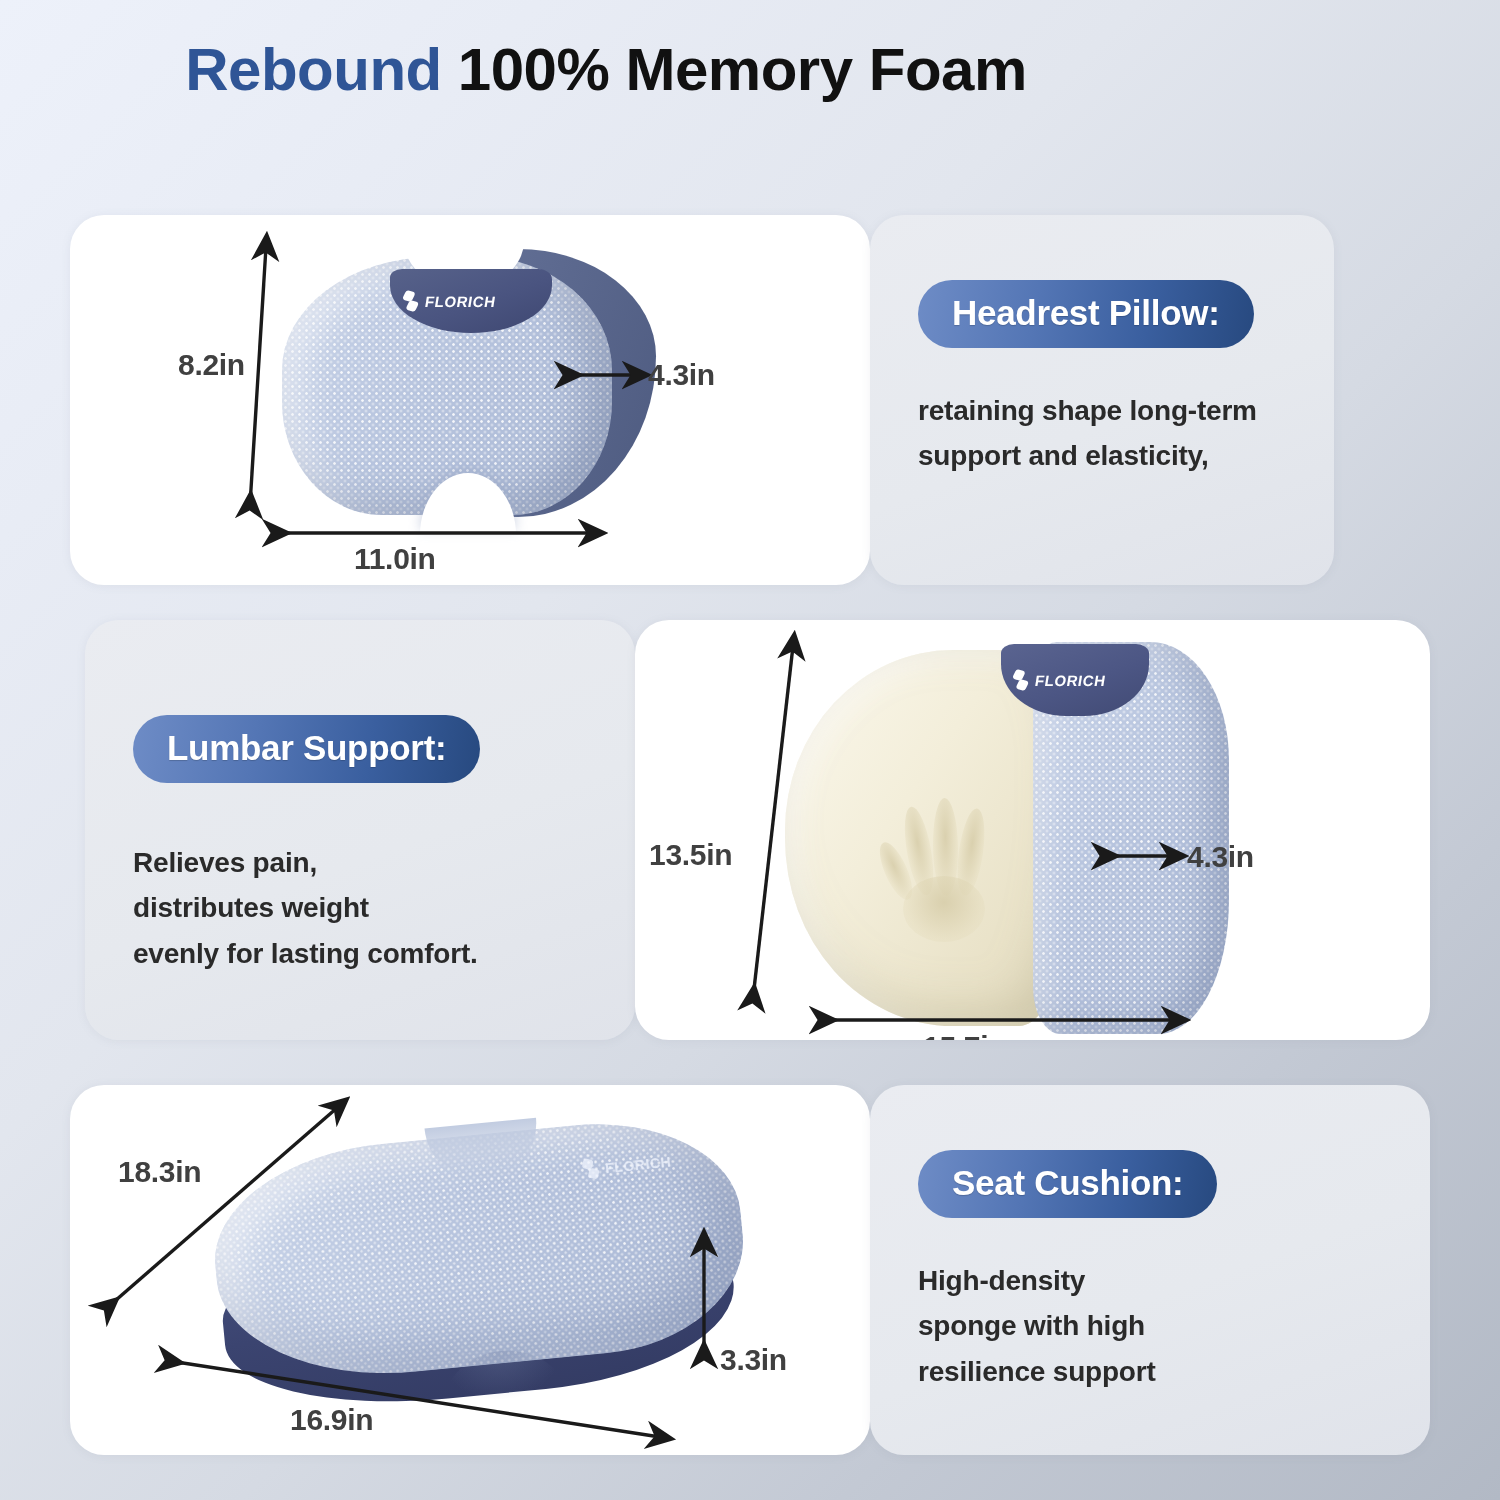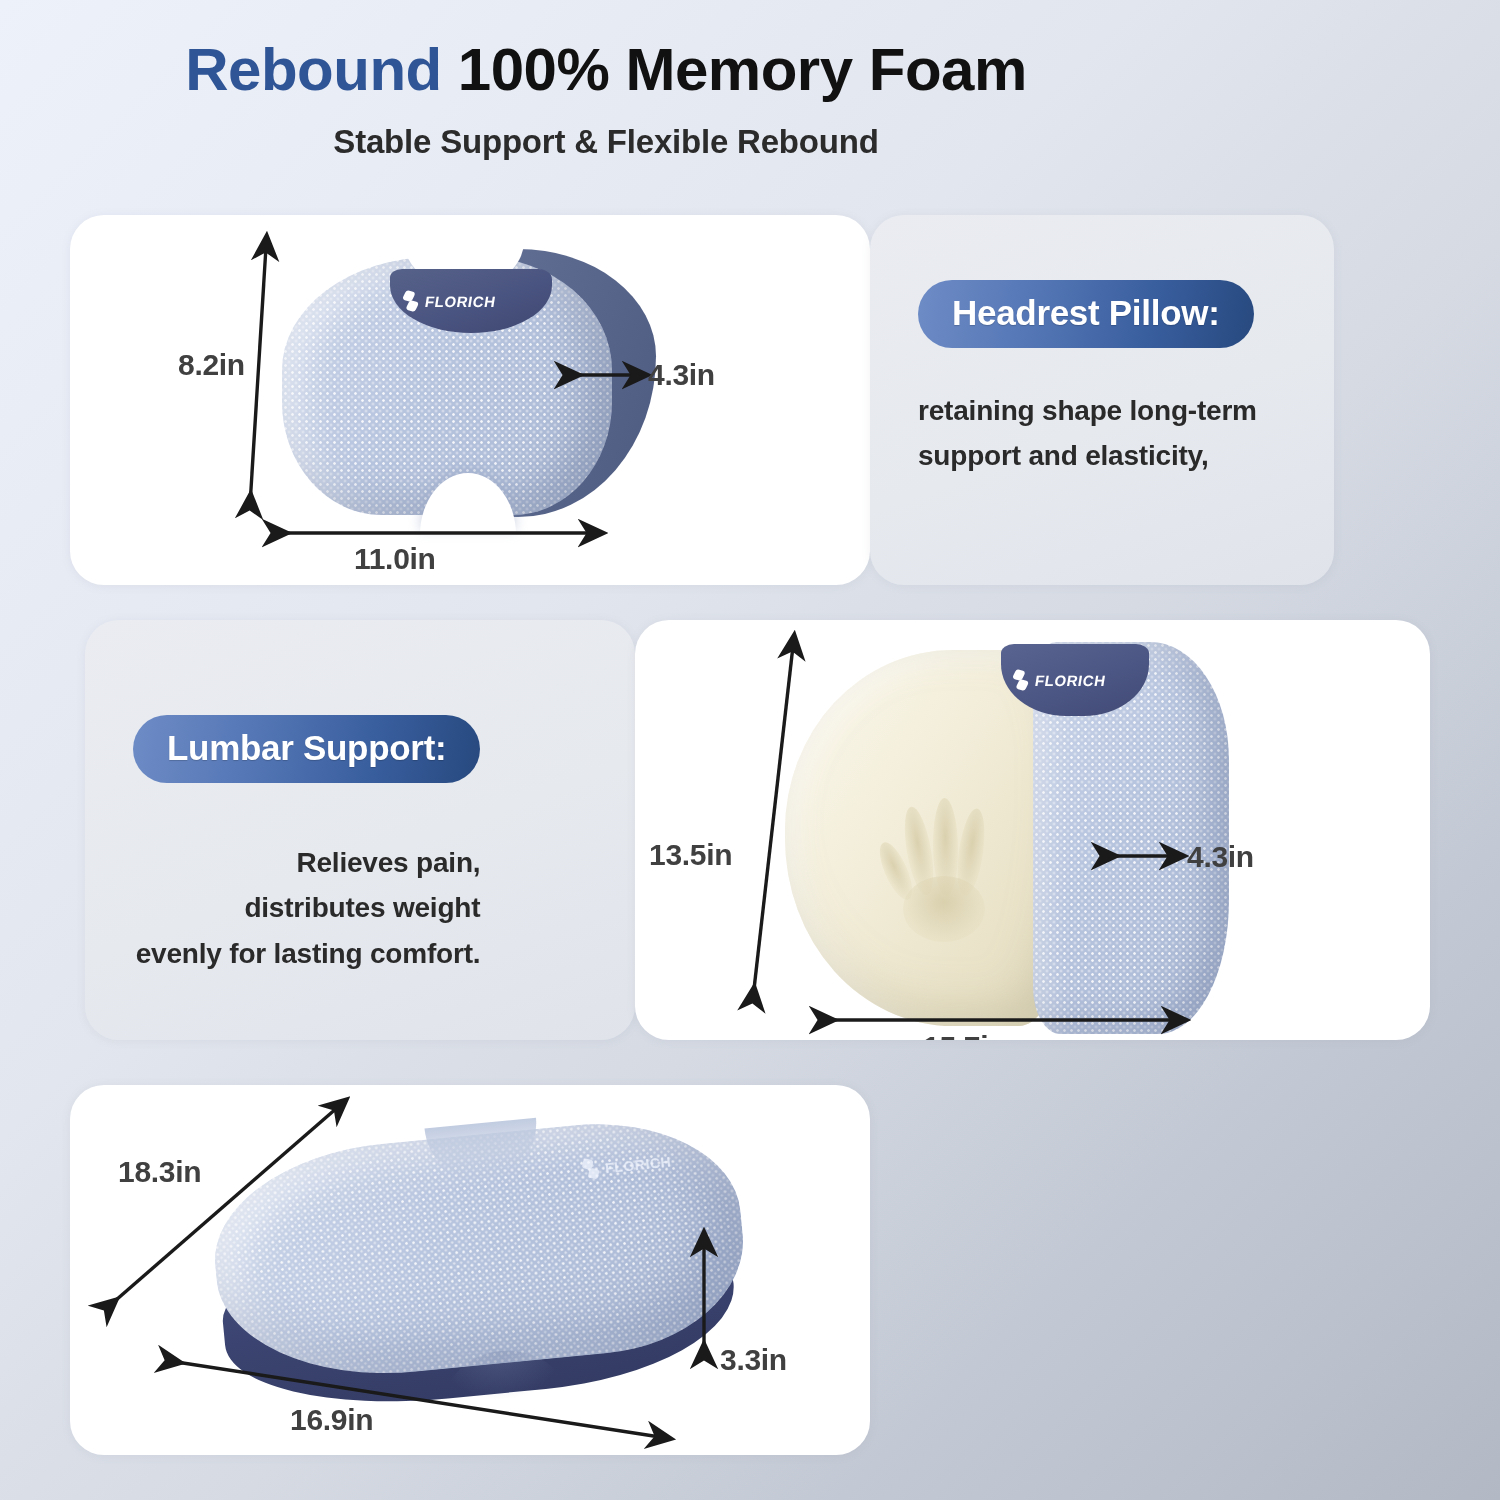--- a/index.html
+++ b/index.html
@@ -101,21 +101,21 @@
     font-weight: bold;
     color: #2a2a2a;
     line-height: 1.62;
     letter-spacing: -0.2px;
   }
   .body-text div { white-space: nowrap; }
 
   .txt-block { position: absolute; }
   .r1-txt { left: 48px; top: 65px; }
   .r1-txt .body-text { margin-top: 40px; }
-  .r2-txt { left: 48px; top: 95px; text-align: right; }
+  .r2-txt { left: 48px; top: 95px; }
   .r2-txt .body-text { margin-top: 57px; }
   .r3-txt { left: 48px; top: 65px; }
   .r3-txt .body-text { margin-top: 40px; }
 
   
   .dim {
     position: absolute;
     font-size: 30px;
     font-weight: bold;
     color: #404040;
@@ -318,21 +318,20 @@
   .seat-logo .logo-mark::after { background: #f2f6ff; }
 </style>
 </head>
 <body>
 
 <div class="header">
   <div class="title">
     <span class="accent">Rebound</span>
     <span class="plain">100% Memory Foam</span>
   </div>
-  <div class="subtitle">Stable Support &amp; Flexible Rebound</div>
 </div>
 
 <div class="row row-1">
 
   <div class="card-img">
 
     <div class="product headrest">
       <div class="hr-back"></div>
       <div class="hr-front mesh">
         <div class="hr-dip"></div>
@@ -457,13 +456,23 @@
       <line x1="100" y1="276" x2="590" y2="352" stroke="#1a1a1a" stroke-width="3.4" marker-start="url(#ah3)" marker-end="url(#ah3)"></line>
 
       <line x1="634" y1="270" x2="634" y2="158" stroke="#1a1a1a" stroke-width="3.4" marker-start="url(#ah3)" marker-end="url(#ah3)"></line>
     </svg>
 
     <div class="dim" style="left:48px; top:70px;">18.3in</div>
     <div class="dim" style="left:220px; top:318px;">16.9in</div>
     <div class="dim" style="left:650px; top:258px;">3.3in</div>
   </div>
 
+  <div class="card-text">
+    <div class="txt-block r3-txt">
+      <div class="badge">Seat Cushion:</div>
+      <div class="body-text">
+        <div>High-density</div>
+        <div>sponge with high</div>
+        <div>resilience support</div>
+      </div>
+    </div>
+  </div>
 </div>
 
 </body></html>

